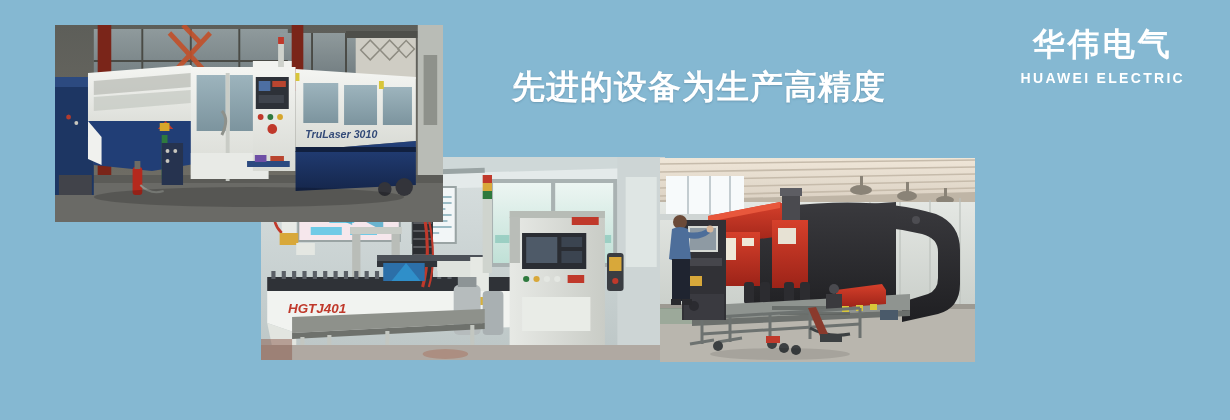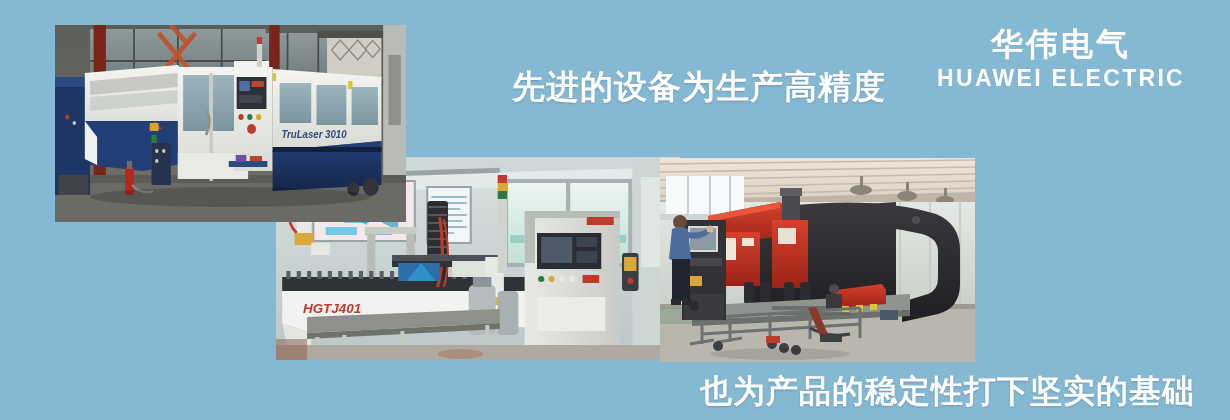--- a/index.html
+++ b/index.html
@@ -17,22 +17,22 @@
     background: #85b8d2;
     overflow: hidden;
   }
 
   
   .photo {
     position: absolute;
     overflow: hidden;
     background: #9aa5a8;
   }
-  #photo-laser   { left: 55px;  top: 25px;  width: 351px; height: 197px; z-index: 4; }
-  #photo-plasma  { left: 276px; top: 157px; width: 404px; height: 203px; z-index: 3; }
+  #photo-laser   { left: 55px;  top: 25px;  width: 388px; height: 197px; z-index: 4; }
+  #photo-plasma  { left: 261px; top: 157px; width: 404px; height: 203px; z-index: 3; }
   #photo-punch   { left: 660px; top: 158px; width: 315px; height: 204px; z-index: 3; }
   .photo svg { display: block; width: 100%; height: 100%; }
 
   
   #headline {
     position: absolute;
     left: 500px;
     top: 52px;
     z-index: 6;
     color: #ffffff;
@@ -70,21 +70,21 @@
     color: #ffffff;
   }
   #logo-cn {
     font-size: 32px;
     font-weight: bold;
     line-height: 44px;
     letter-spacing: 3px;
     white-space: nowrap;
   }
   #logo-en {
-    font-size: 23px;
+    font-size: 14px;
     font-weight: bold;
     line-height: 20px;
     letter-spacing: 2.3px;
     margin-top: 2px;
     white-space: nowrap;
   }
 </style>
 </head>
 <body>
 
@@ -532,20 +532,19 @@
       <rect x="160" y="176" width="22" height="8" fill="#3c4042"></rect>
       <rect x="220" y="152" width="18" height="10" fill="#4a5a6a"></rect>
       <ellipse cx="120" cy="196" rx="70" ry="6" fill="#000" opacity=".1"></ellipse>
     </svg>
   </div>
 
   <div id="headline">
     <div>先进的设备为生产高精度</div>
   </div>
 
-  <div id="tagline">也为产品的稳定性打下坚实的基础</div>
 
   <div id="logo">
     <div id="logo-cn">华伟电气</div>
     <div id="logo-en">HUAWEI ELECTRIC</div>
   </div>
 
 </div>
 
 </body></html>

